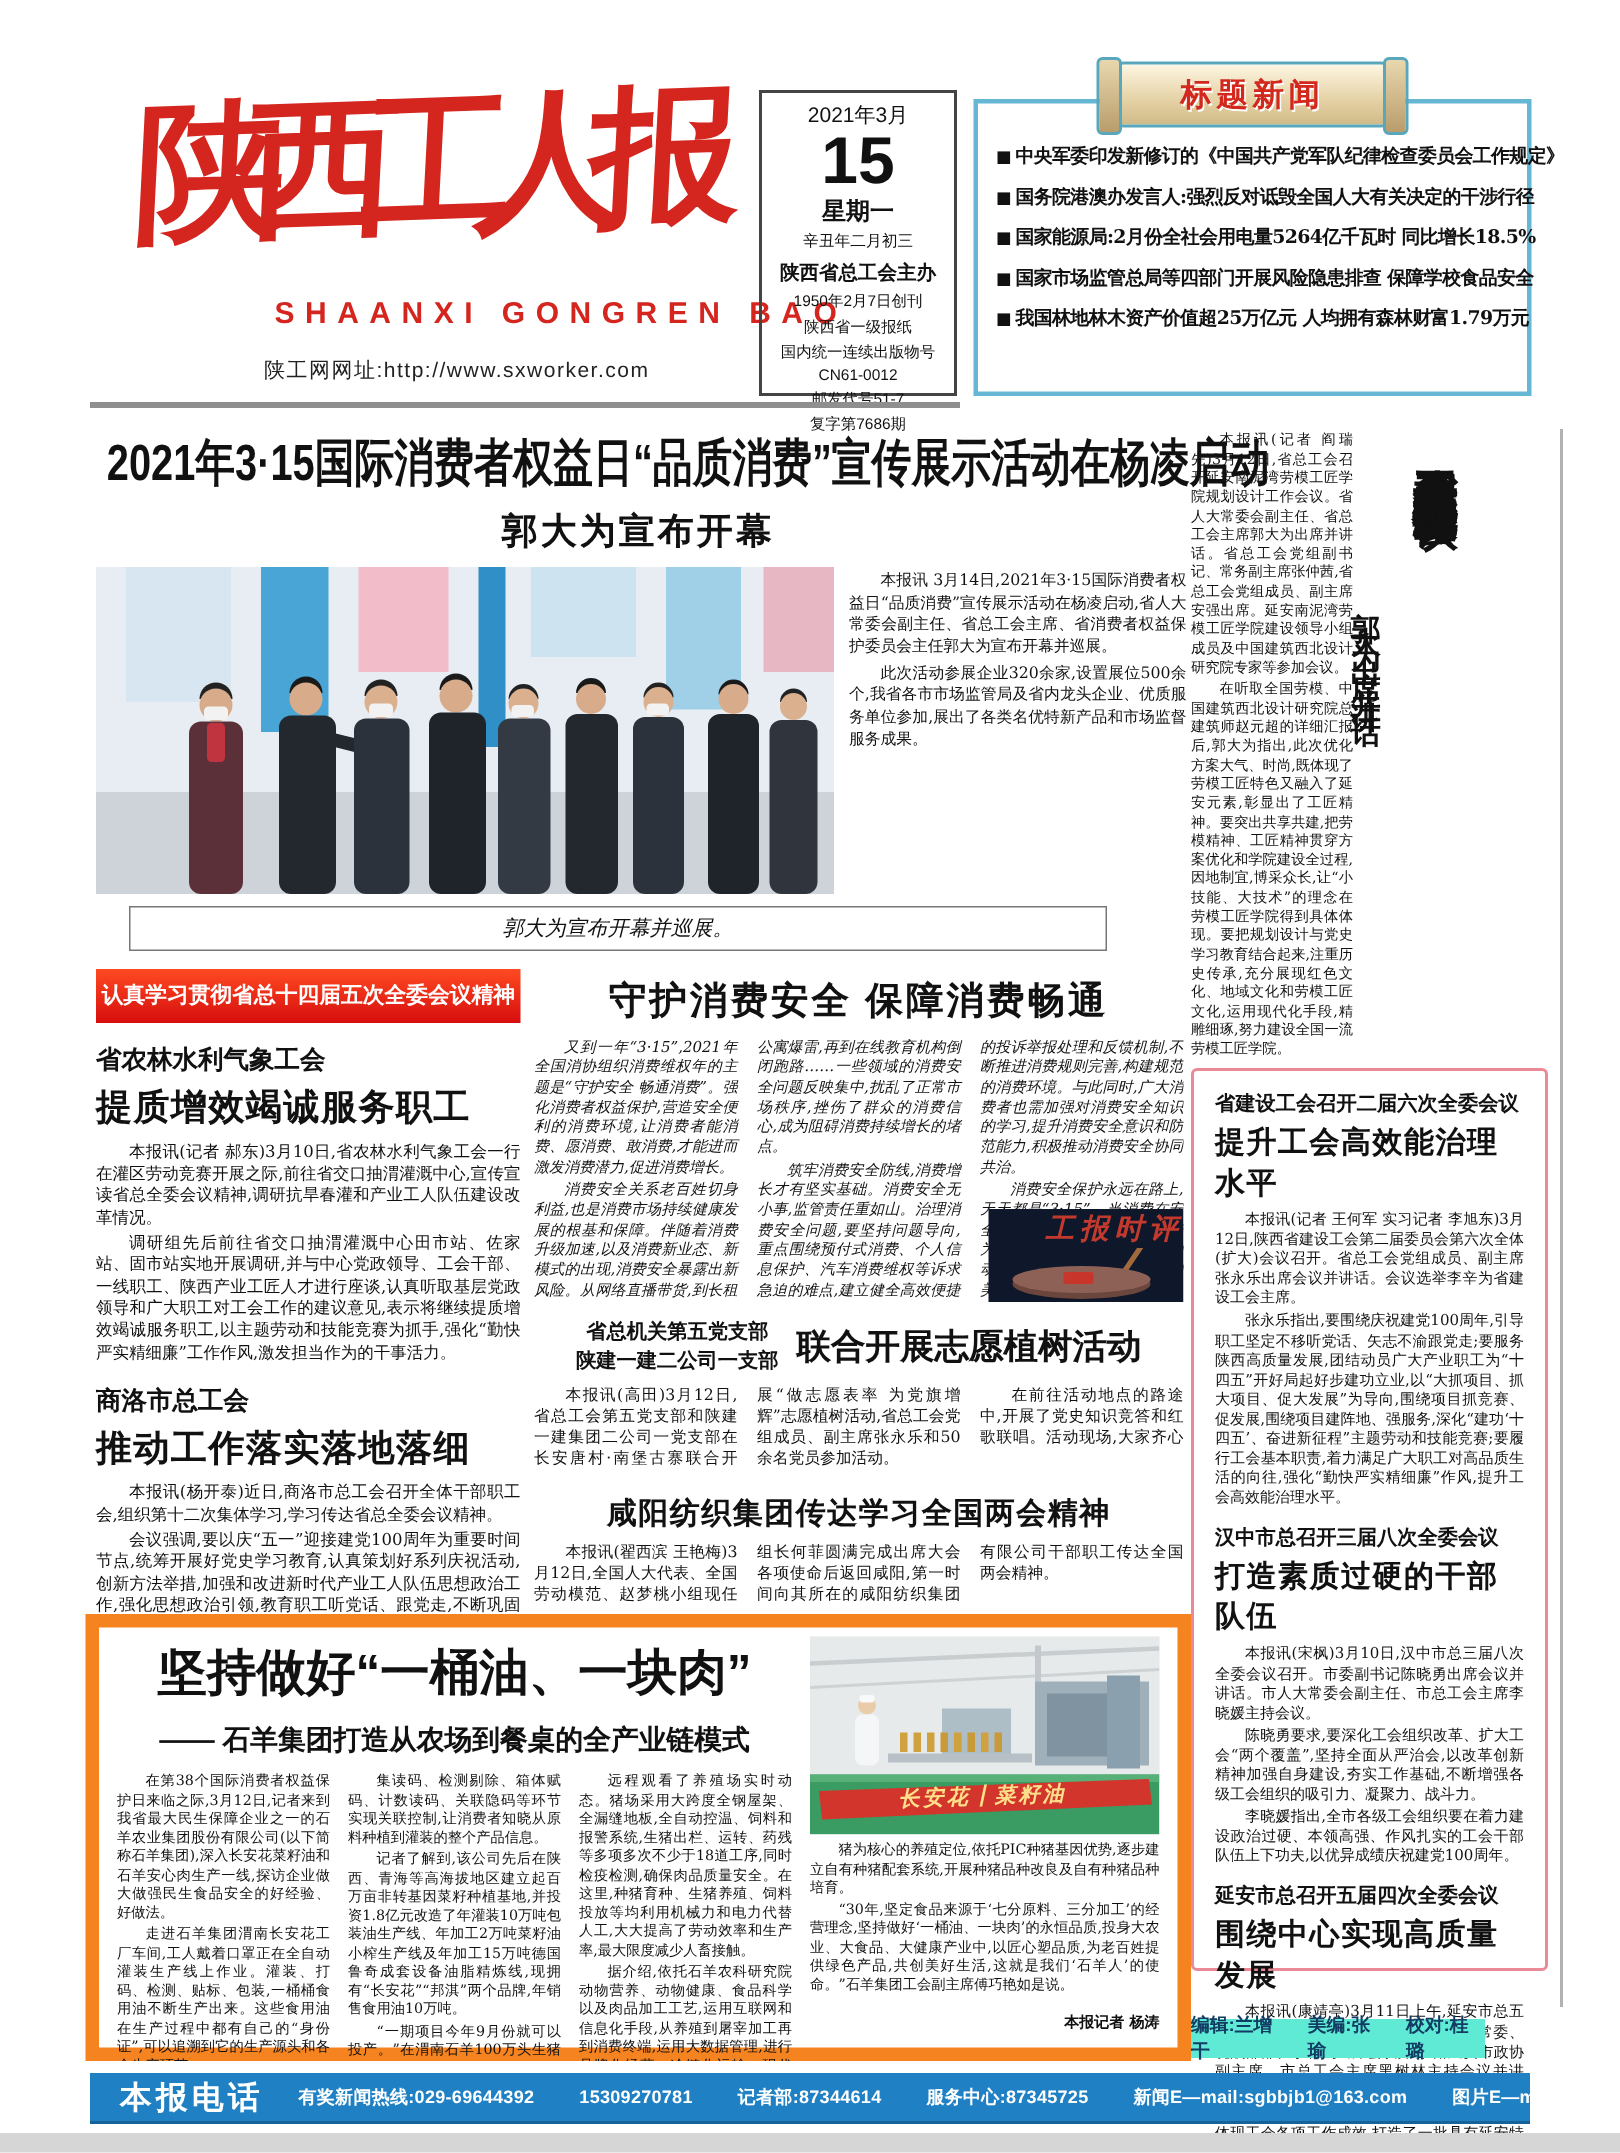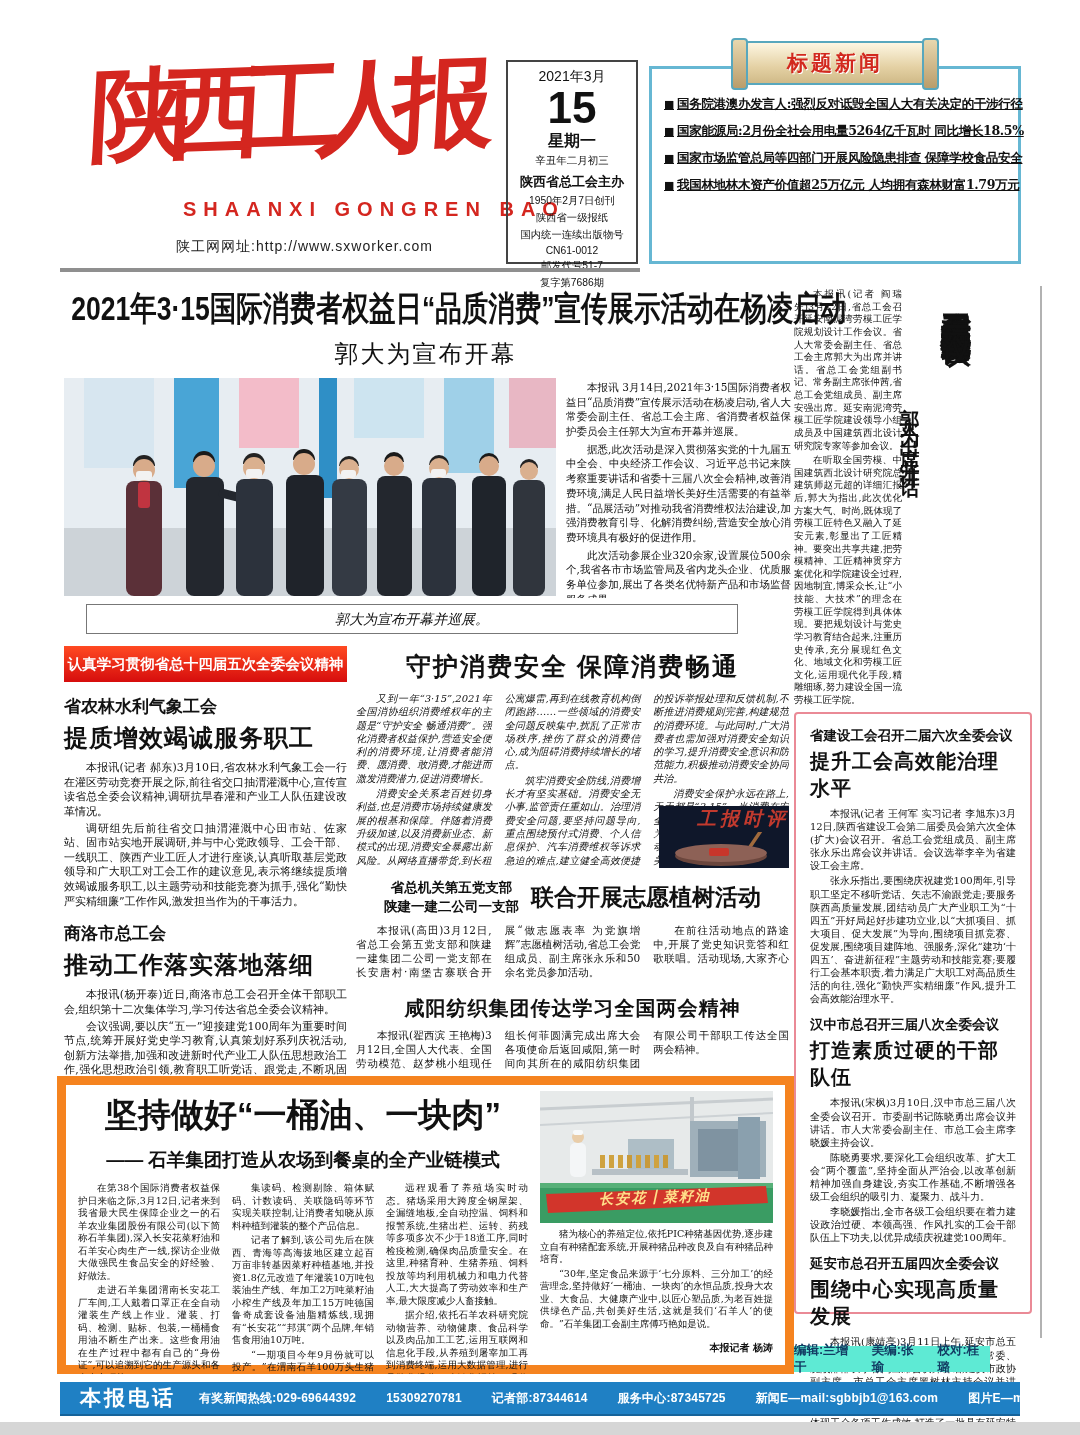--- a/index.html
+++ b/index.html
@@ -21,39 +21,39 @@
   #datebox{left:506px;top:60px;width:132px;height:204px;border:2px solid #444;box-sizing:border-box;
     text-align:center;padding-top:6px;}
   .db-ym{font-size:14px;}
   .db-day{font-size:44px;font-weight:bold;line-height:1.0;}
   .db-week{font-size:16px;font-weight:bold;margin-top:1px;}
   .db-lunar{font-size:10.5px;margin-top:2px;}
   .db-org{font-size:13px;font-weight:bold;margin-top:5px;}
   .db-s{font-size:10.3px;margin-top:3px;}
 
   
-  #hlnews{left:649px;top:66px;width:372px;height:198px;border:3px solid #66b7d3;box-sizing:border-box;text-decoration:underline;}
+  #hlnews{left:649px;top:66px;width:372px;height:198px;border:3px solid #66b7d3;box-sizing:border-box;}
   .scroll{position:absolute;left:50%;top:-28px;transform:translateX(-50%);width:178px;height:40px;
     background:linear-gradient(180deg,#fdf6e2,#e4d1a4 60%,#d0ba88);border:2px solid #58a7bd;border-radius:5px;
     display:flex;align-items:center;justify-content:center;z-index:2;}
   .scroll::before,.scroll::after{content:"";position:absolute;top:-5px;width:13px;height:48px;
     background:linear-gradient(180deg,#e8d7ae,#b99d6b);border:2px solid #58a7bd;border-radius:4px;}
   .scroll::before{left:-15px}.scroll::after{right:-15px}
   .scroll-text{font-size:21px;font-weight:900;color:#d2281e;letter-spacing:3px;text-shadow:1px 1px 0 #fff;}
   #hl-items{padding:22px 8px 0 12px;}
   .hl-item{font-family:"DejaVu Serif",serif;font-weight:bold;font-size:12.6px;line-height:26px;
     white-space:nowrap;letter-spacing:-.4px;}
   .hl-item::before{content:"■";font-size:11px;margin-right:3px;}
 
   #rule-top{left:60px;top:268px;width:580px;height:4px;background:#8f8f8f;}
 
   
   #headline{left:58px;top:286px;width:960px;font-size:34px;font-weight:900;white-space:nowrap;
     transform:scaleX(.78);transform-origin:60px center;letter-spacing:0;}
-  #subhead{left:58px;top:338px;width:735px;text-align:center;font-size:24px;font-weight:400;letter-spacing:2px;}
+  #subhead{left:58px;top:338px;width:735px;text-align:center;font-size:24px;font-weight:700;letter-spacing:2px;}
   #lead-photo{left:64px;top:378px;width:492px;height:218px;overflow:hidden;background:#dfe7ee;}
   #lead-caption{left:86px;top:604px;width:652px;height:30px;border:1px solid #777;box-sizing:border-box;
     font-style:italic;font-size:14px;text-align:center;line-height:28px;}
   #lead-text{left:566px;top:380px;width:225px;height:218px;overflow:hidden;font-size:10.5px;line-height:1.4;}
   #lead-text .para{margin-bottom:3px;}
 
   
   #rs-body{left:794px;top:288px;width:108px;height:418px;overflow:hidden;font-size:9.5px;line-height:1.33;}
   #rs-sub{left:897px;top:392px;height:310px;writing-mode:vertical-rl;font-size:20px;font-weight:700;letter-spacing:10px;}
   #rs-title{left:932px;top:288px;height:416px;writing-mode:vertical-rl;font-size:30px;font-weight:900;
@@ -138,20 +138,21 @@
     <div class="db-s">CN61-0012</div>
     <div class="db-s">邮发代号51-7</div>
     <div class="db-s">复字第7686期</div>
   </div>
 
   <div class="abs" id="hlnews">
     <div class="scroll">
       <span class="scroll-text">标题新闻</span>
     </div>
     <div id="hl-items">
+        <div class="hl-item">中央军委印发新修订的《中国共产党军队纪律检查委员会工作规定》</div>
         <div class="hl-item">国务院港澳办发言人:强烈反对诋毁全国人大有关决定的干涉行径</div>
         <div class="hl-item">国家能源局:2月份全社会用电量5264亿千瓦时 同比增长18.5%</div>
         <div class="hl-item">国家市场监管总局等四部门开展风险隐患排查 保障学校食品安全</div>
         <div class="hl-item">我国林地林木资产价值超25万亿元 人均拥有森林财富1.79万元</div>
       </div>
   </div>
 
   <div class="abs" id="rule-top"></div>
 
   <div class="abs" id="headline">2021年3·15国际消费者权益日“品质消费”宣传展示活动在杨凌启动</div>
@@ -202,21 +203,20 @@
       <path d="M456 90 a9 9 0 0 1 18 0" fill="#222"></path>
       <circle cx="465" cy="93" r="9" fill="#dab08f"></circle>
       <rect x="449" y="102" width="32" height="116" rx="8" fill="#30353d"></rect>
     </svg>
   </div>
 
   <div class="abs serif" id="lead-caption">郭大为宣布开幕并巡展。</div>
 
   <div class="abs serif" id="lead-text">
       <div class="para">本报讯 3月14日,2021年3·15国际消费者权益日“品质消费”宣传展示活动在杨凌启动,省人大常委会副主任、省总工会主席、省消费者权益保护委员会主任郭大为宣布开幕并巡展。</div>
-      <div class="para">据悉,此次活动是深入贯彻落实党的十九届五中全会、中央经济工作会议、习近平总书记来陕考察重要讲话和省委十三届八次全会精神,改善消费环境,满足人民日益增长美好生活需要的有益举措。“品展活动”对推动我省消费维权法治建设,加强消费教育引导、化解消费纠纷,营造安全放心消费环境具有极好的促进作用。</div>
       <div class="para">此次活动参展企业320余家,设置展位500余个,我省各市市场监管局及省内龙头企业、优质服务单位参加,展出了各类名优特新产品和市场监督服务成果。</div>
     </div>
 
   <div class="abs serif" id="rs-body">
       <div class="para">本报讯(记者 阎瑞先)3月12日,省总工会召开延安南泥湾劳模工匠学院规划设计工作会议。省人大常委会副主任、省总工会主席郭大为出席并讲话。省总工会党组副书记、常务副主席张仲茜,省总工会党组成员、副主席安强出席。延安南泥湾劳模工匠学院建设领导小组成员及中国建筑西北设计研究院专家等参加会议。</div>
       <div class="para">在听取全国劳模、中国建筑西北设计研究院总建筑师赵元超的详细汇报后,郭大为指出,此次优化方案大气、时尚,既体现了劳模工匠特色又融入了延安元素,彰显出了工匠精神。要突出共享共建,把劳模精神、工匠精神贯穿方案优化和学院建设全过程,因地制宜,博采众长,让“小技能、大技术”的理念在劳模工匠学院得到具体体现。要把规划设计与党史学习教育结合起来,注重历史传承,充分展现红色文化、地域文化和劳模工匠文化,运用现代化手段,精雕细琢,努力建设全国一流劳模工匠学院。</div>
     </div>
   <div class="abs" id="rs-sub">郭大为出席并讲话</div>
   <div class="abs" id="rs-title">省总工会召开延安南泥湾劳模工匠学院规划设计工作会议</div>
   <div class="abs" id="vline"></div>

